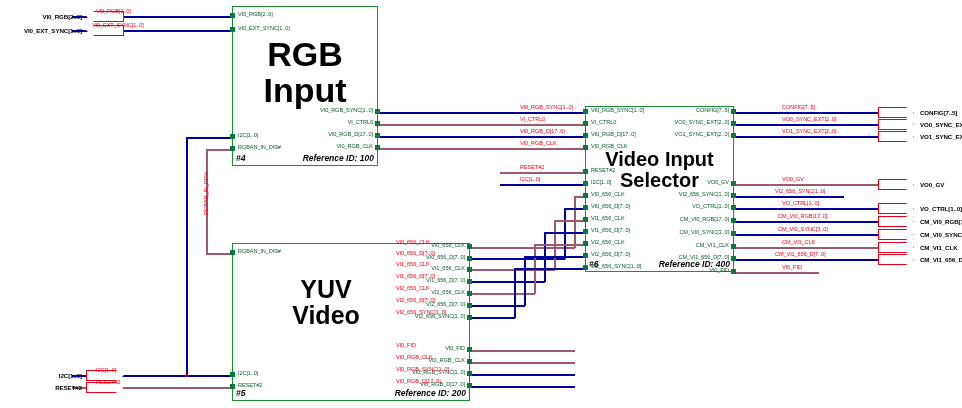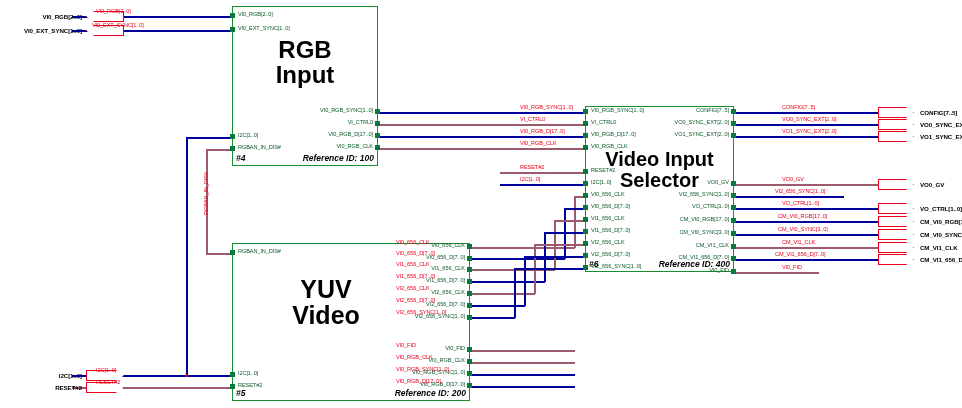--- a/index.html
+++ b/index.html
@@ -107,21 +107,21 @@
   <div class="w h pink" style="left:734px;top:184px;width:146px;"></div>
   <div class="w h" style="left:734px;top:196px;width:110px;"></div>
   <div class="w h" style="left:734px;top:208px;width:146px;"></div>
   <div class="w h" style="left:734px;top:221px;width:146px;"></div>
   <div class="w h" style="left:734px;top:234px;width:146px;"></div>
   <div class="w h pink" style="left:734px;top:247px;width:146px;"></div>
   <div class="w h" style="left:734px;top:259px;width:146px;"></div>
   <div class="w h pink" style="left:734px;top:272px;width:85px;"></div>
 
   <div class="block" style="left:232px;top:6px;width:146px;height:160px;">
-    <div class="block-title" style="top:30px;font-size:24px;">RGB
+    <div class="block-title" style="top:30px;font-size:34px;">RGB
 Input</div>
     <div class="blocknum" style="left:3px;bottom:2px;">#4</div>
     <div class="refid" style="right:3px;bottom:2px;">Reference ID: 100</div>
   </div>
 
   <div class="pin" style="left:230px;top:13px;"></div>
   <div class="pinlbl l" style="left:238px;top:11px;">VI0_RGB[2..0]</div>
   <div class="pin" style="left:230px;top:27px;"></div>
   <div class="pinlbl l" style="left:238px;top:25px;">VI0_EXT_SYNC[1..0]</div>
   <div class="pin" style="left:230px;top:134px;"></div>

